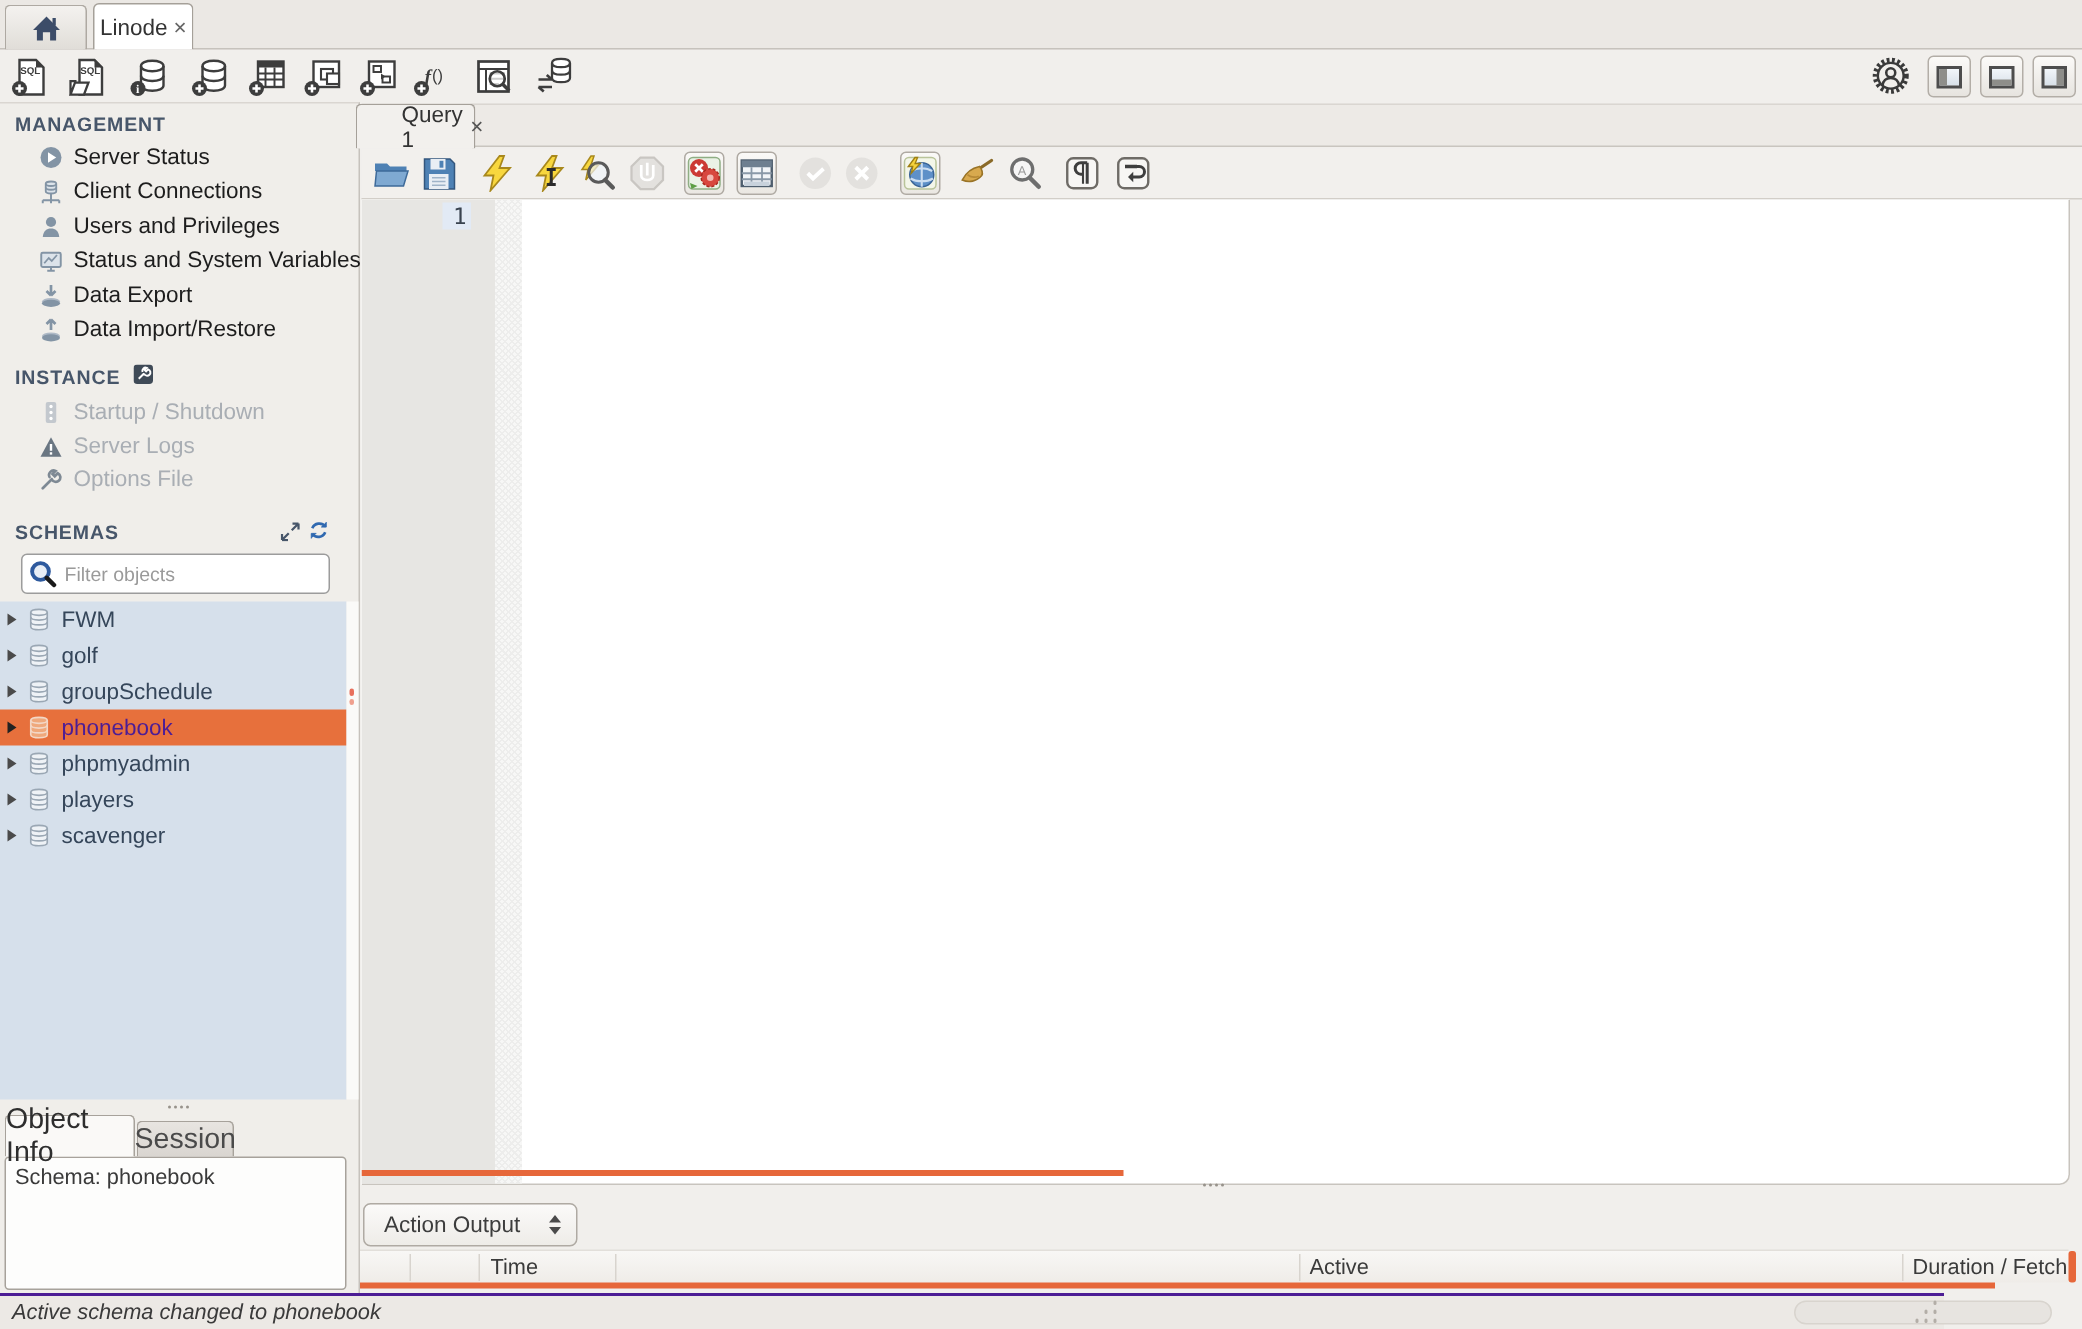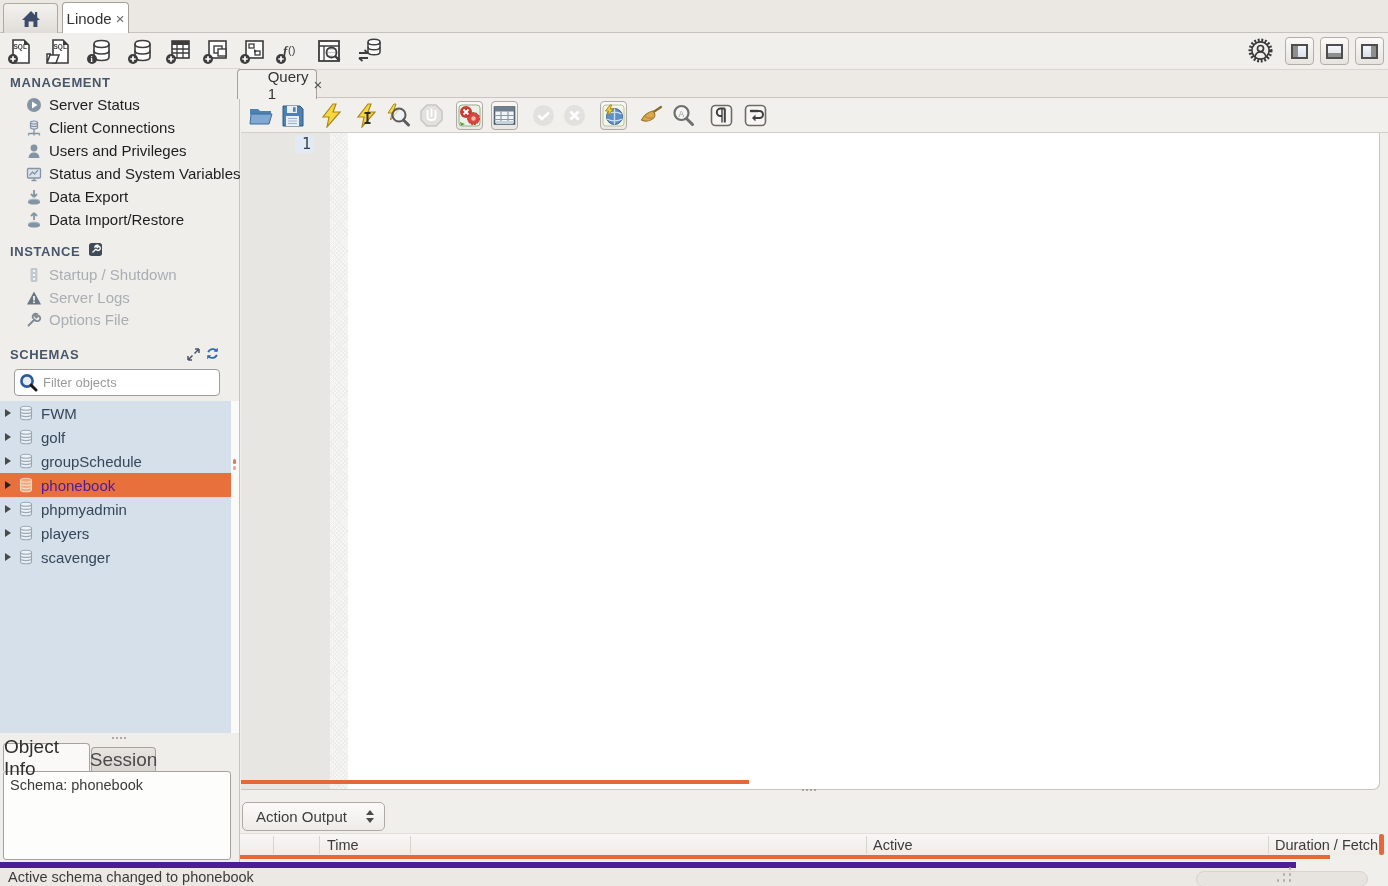--- a/index.html
+++ b/index.html
@@ -115,21 +115,21 @@
   .out-header { position:absolute; left:240px; top:833px; width:1139px; height:22px;
     background:linear-gradient(#F8F7F5,#EFECE8); border-top:1px solid #E2DFDA; }
   .oh-cell { position:absolute; top:0; height:22px; display:flex; align-items:center;
     font-size:14.5px; color:#3b3b3b; overflow:hidden; white-space:nowrap; }
   .oh-sep { position:absolute; top:2px; width:1px; height:18px; background:#D8D4CE; }
   .out-underline { position:absolute; left:240px; top:855px; width:1090px; height:4px; background:#E6673A; }
   .out-vscroll { position:absolute; left:1379px; top:834px; width:5px; height:21px; background:#E6673A; border-radius:2px; }
 
   
   .statusbar { position:absolute; left:0; top:862px; width:1296px; height:24px; background:#ECE9E5;
-    border-top:6px solid #4c1d95; display:flex; align-items:center; }
+    border-top:2px solid #4c1d95; display:flex; align-items:center;font-style:italic; }
   .status-text { margin-left:8px; font-size:14.5px; color:#3a3a3a; }
   .status-pill { position:absolute; left:1196px; top:3px; width:172px; height:16px;
     background:#E7E4E0; border:1px solid #D8D4CE; border-radius:8px; }
   .grip { position:absolute; right:2px; bottom:2px; width:18px; height:18px; }
   .grip i { position:absolute; width:2.5px; height:2.5px; background:#B3AEA7; border-radius:1px; }
 </style>
 </head>
 <body>
 
 <div class="app">

